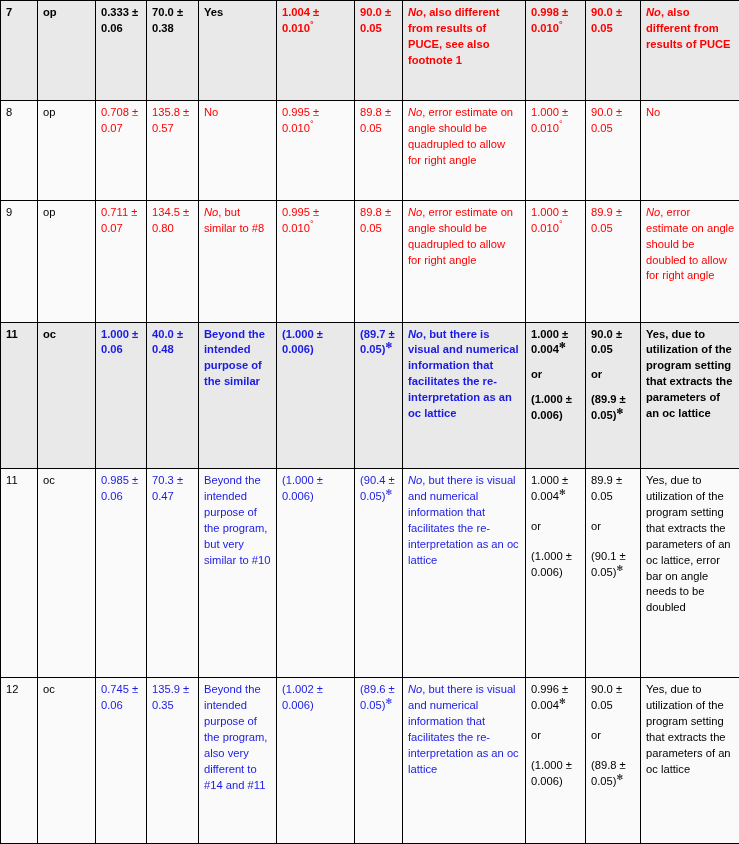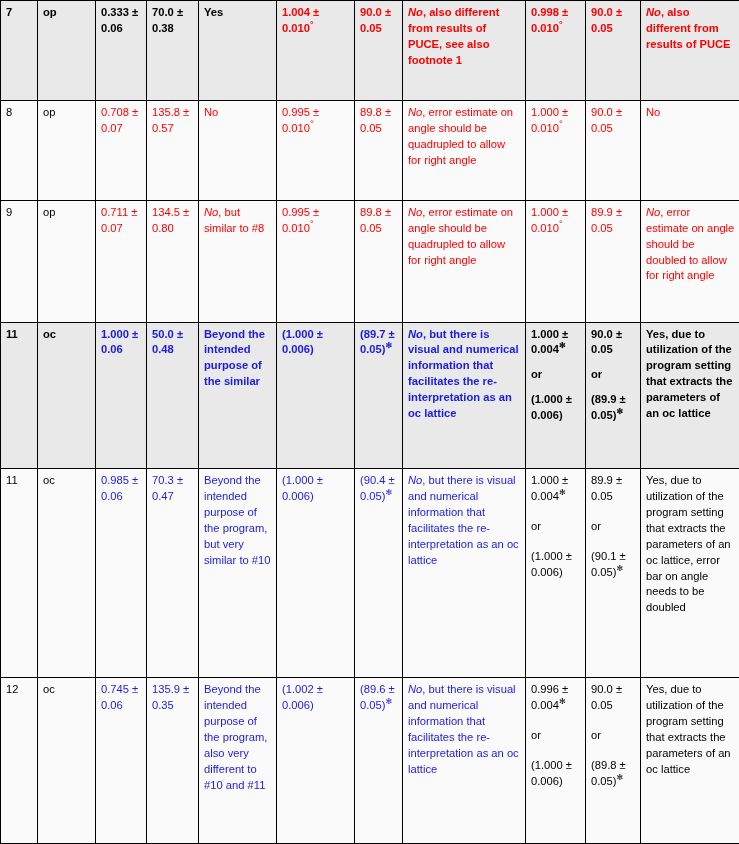--- a/index.html
+++ b/index.html
@@ -116,21 +116,21 @@
       <td><span class="c-red norm lead-ital">No</span><span class="c-red norm">, error estimate on angle should be quadrupled to allow for right angle</span></td>
       <td class="numcell"><span class="c-red norm">1.000 ± 0.010<sup class="marker deg">°</sup></span></td>
       <td class="numcell"><span class="c-red norm">89.9 ± 0.05</span></td>
       <td><span class="c-red norm lead-ital">No</span><span class="c-red norm">, error estimate on angle should be doubled to allow for right angle</span></td>
     </tr>
 
     <tr class="tint-gray">
       <td><span class="c-black bold">11</span></td>
       <td><span class="c-black bold ital">oc</span></td>
       <td class="numcell"><span class="c-blue bold">1.000 ± 0.06</span></td>
-      <td class="numcell"><span class="c-blue bold">50.0 ± 0.48</span></td>
+      <td class="numcell"><span class="c-blue bold">40.0 ± 0.48</span></td>
       <td><span class="c-blue bold ital">Beyond the intended purpose of the similar</span></td>
       <td class="numcell"><span class="c-blue bold">(1.000 ± 0.006)</span></td>
       <td class="numcell"><span class="c-blue bold">(89.7 ± 0.05)<sup class="marker">✻</sup></span></td>
       <td><span class="c-blue bold lead-ital">No</span><span class="c-blue bold">, but there is visual and numerical information that facilitates the re-interpretation as an oc lattice</span></td>
       <td class="numcell">
         <div class="c-black bold">1.000 ± 0.004<sup class="marker">✻</sup></div>
         <div style="height:9px"></div>
         <div class="c-black bold ital">or</div>
         <div style="height:9px"></div>
         <div class="c-black bold">(1.000 ± 0.006)</div>
@@ -169,21 +169,21 @@
         <div class="c-black norm">(90.1 ± 0.05)<sup class="marker">✻</sup></div>
       </td>
       <td><span class="c-black norm">Yes</span><span class="c-black norm">, due to utilization of the program setting that extracts the parameters of an oc lattice, error bar on angle needs to be doubled</span></td>
     </tr>
 
     <tr class="tint-white">
       <td><span class="c-black norm">12</span></td>
       <td><span class="c-black norm ital">oc</span></td>
       <td class="numcell"><span class="c-blue norm">0.745 ± 0.06</span></td>
       <td class="numcell"><span class="c-blue norm">135.9 ± 0.35</span></td>
-      <td><span class="c-blue norm ital">Beyond the intended purpose of the program, also very different to #10 and #11</span></td>
+      <td><span class="c-blue norm ital">Beyond the intended purpose of the program, also very different to #14 and #11</span></td>
       <td class="numcell"><span class="c-blue norm">(1.002 ± 0.006)</span></td>
       <td class="numcell"><span class="c-blue norm">(89.6 ± 0.05)<sup class="marker">✻</sup></span></td>
       <td><span class="c-blue norm lead-ital">No</span><span class="c-blue norm">, but there is visual and numerical information that facilitates the re-interpretation as an oc lattice</span></td>
       <td class="numcell">
         <div class="c-black norm">0.996 ± 0.004<sup class="marker">✻</sup></div>
         <div style="height:14px"></div>
         <div class="c-black norm ital">or</div>
         <div style="height:14px"></div>
         <div class="c-black norm">(1.000 ± 0.006)</div>
       </td>

